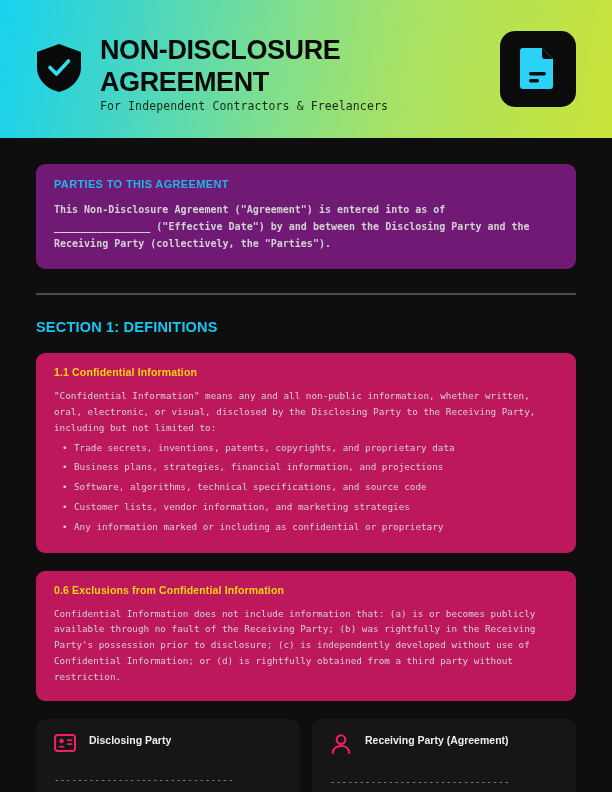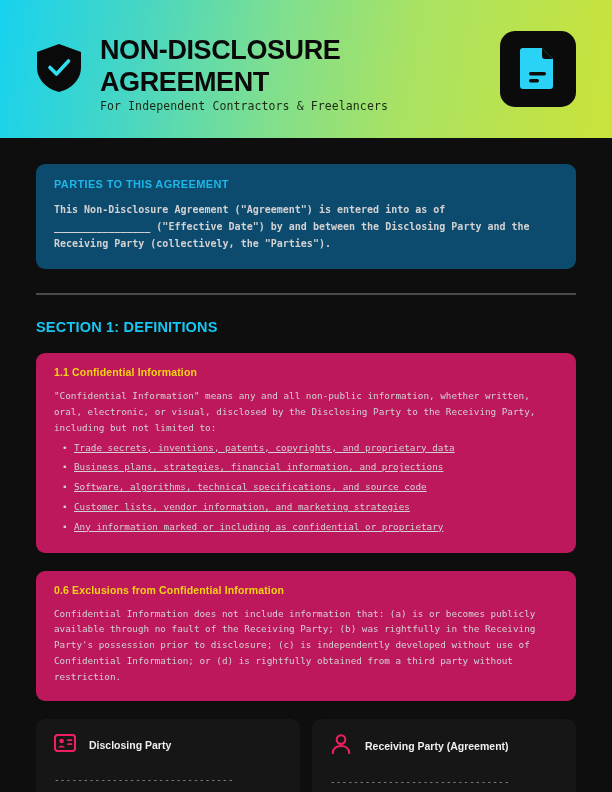--- a/index.html
+++ b/index.html
@@ -45,21 +45,21 @@
     background:#0b0b0b;
     border-radius:15px;
     display:flex; align-items:center; justify-content:center;
     flex:0 0 auto;
   }
 
   
   .page { padding:0 36px; }
 
   .card {
-    background:#0c4a6e;
+    background:#701a75;
     border-radius:9px;
     padding:14px 18px 16px 18px;
     margin-top:26px;
   }
   .card-title {
     font-family:"Liberation Sans", sans-serif;
     font-weight:bold;
     font-size:11px;
     letter-spacing:0.35px;
     color:#1fb6e8;
@@ -107,38 +107,37 @@
     line-height:1.72;
     color:#d2d2d2;
   }
   ul.bullets { list-style:none; margin-top:2px; }
   ul.bullets li {
     font-size:9.3px;
     line-height:2.13;
     color:#d2d2d2;
     padding-left:20px;
     position:relative;
-    text-decoration:underline;
   }
   ul.bullets li::before {
     content:"\2022";
     position:absolute;
     left:8px;
     color:#d2d2d2;
   }
 
   
   .sig-row { display:flex; gap:12px; margin-top:18px; }
   .sig-card {
     flex:1;
     background:#161616;
     border-radius:9px;
     padding:15px 18px 16px 18px;
   }
-  .sig-head { display:flex; align-items:center; gap:13px; }
+  .sig-head { display:flex; gap:13px; }
   .sig-label {
     font-family:"Liberation Sans", sans-serif;
     font-weight:bold;
     font-size:10.5px;
     color:#efefef;
   }
   .sig-line {
     margin-top:18px;
     font-size:9.3px;
     color:#9d9d9d;

